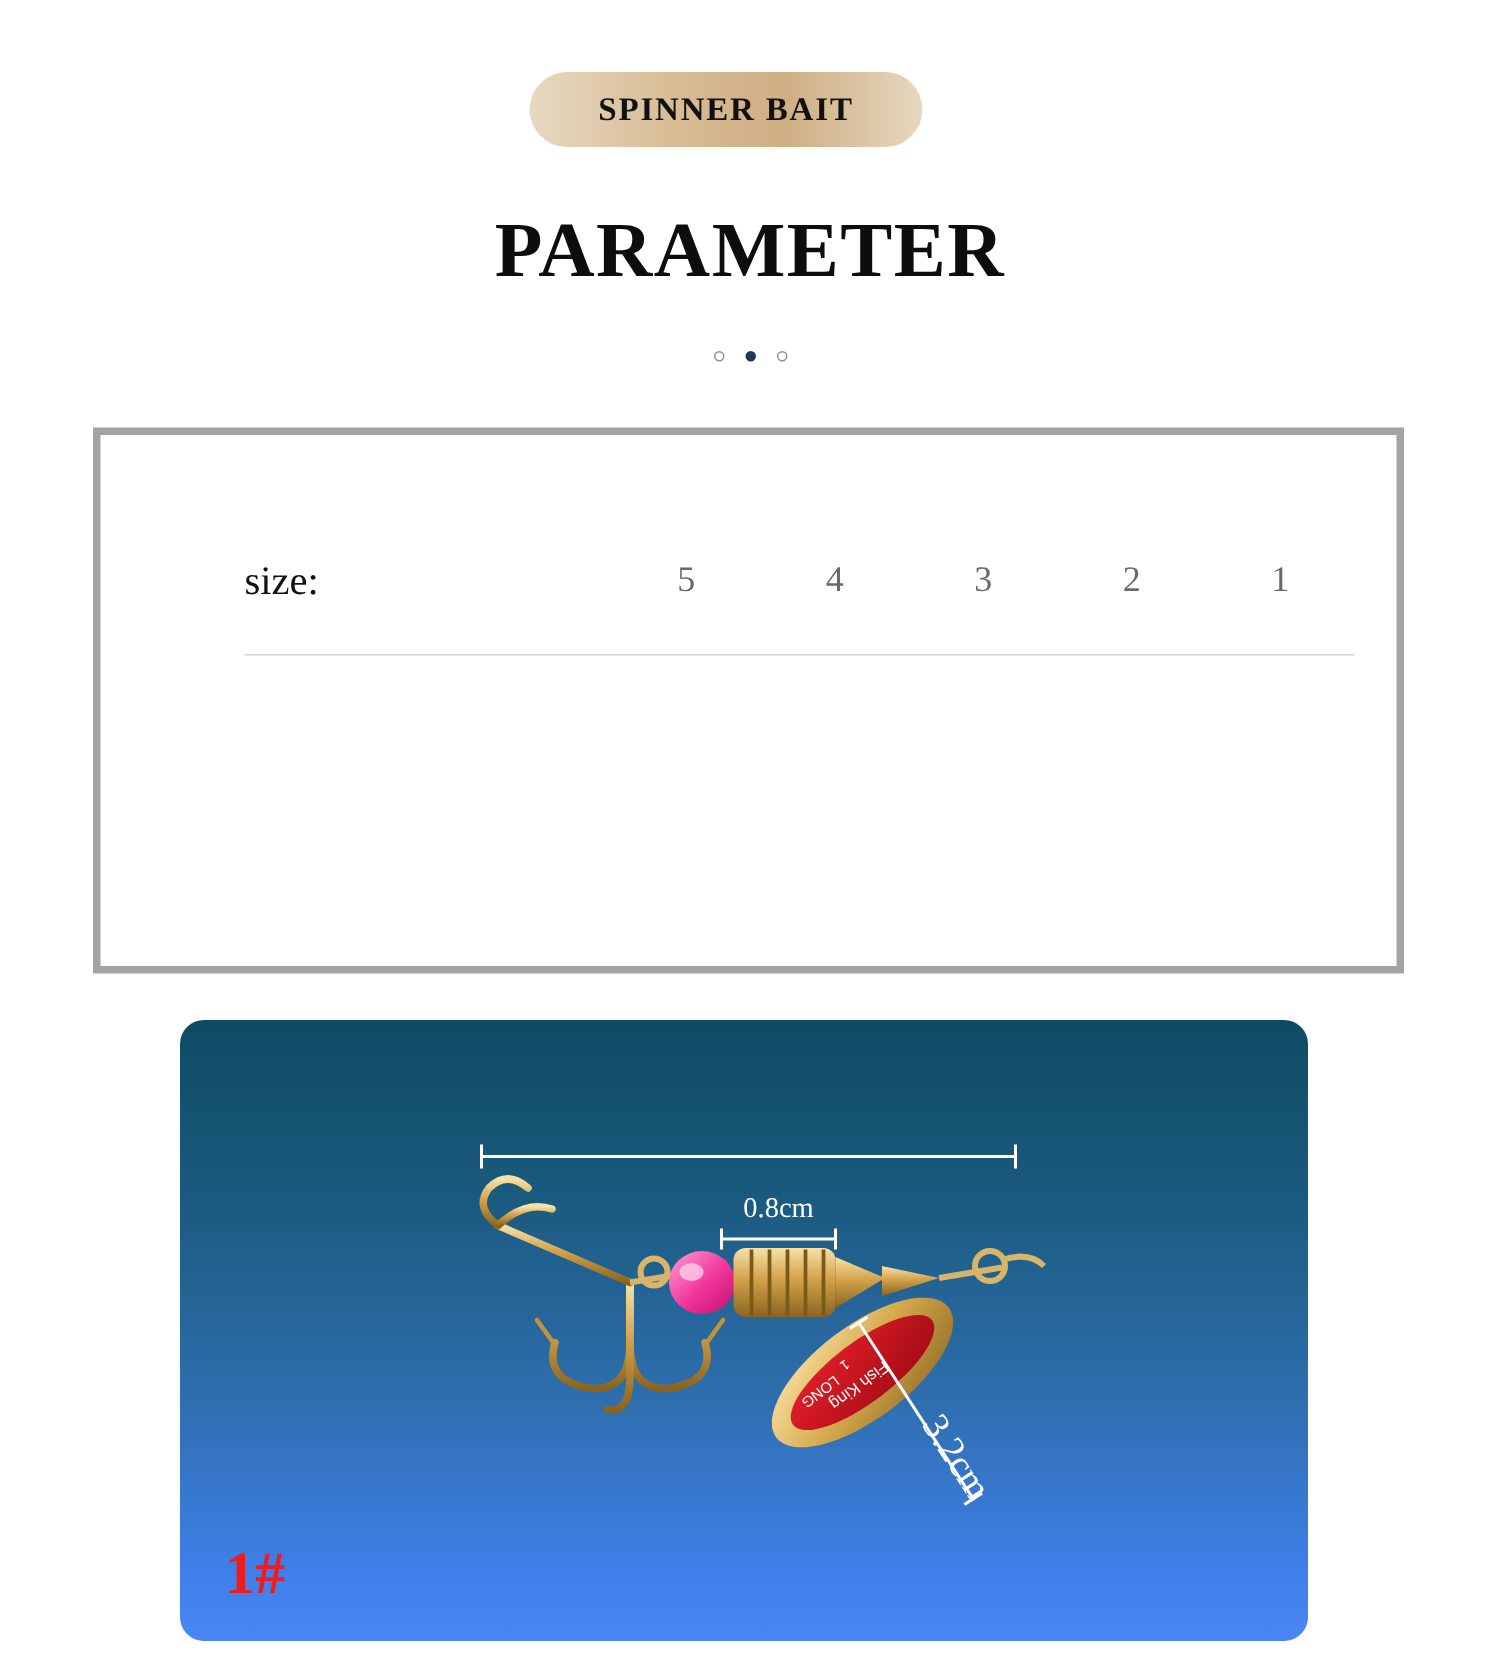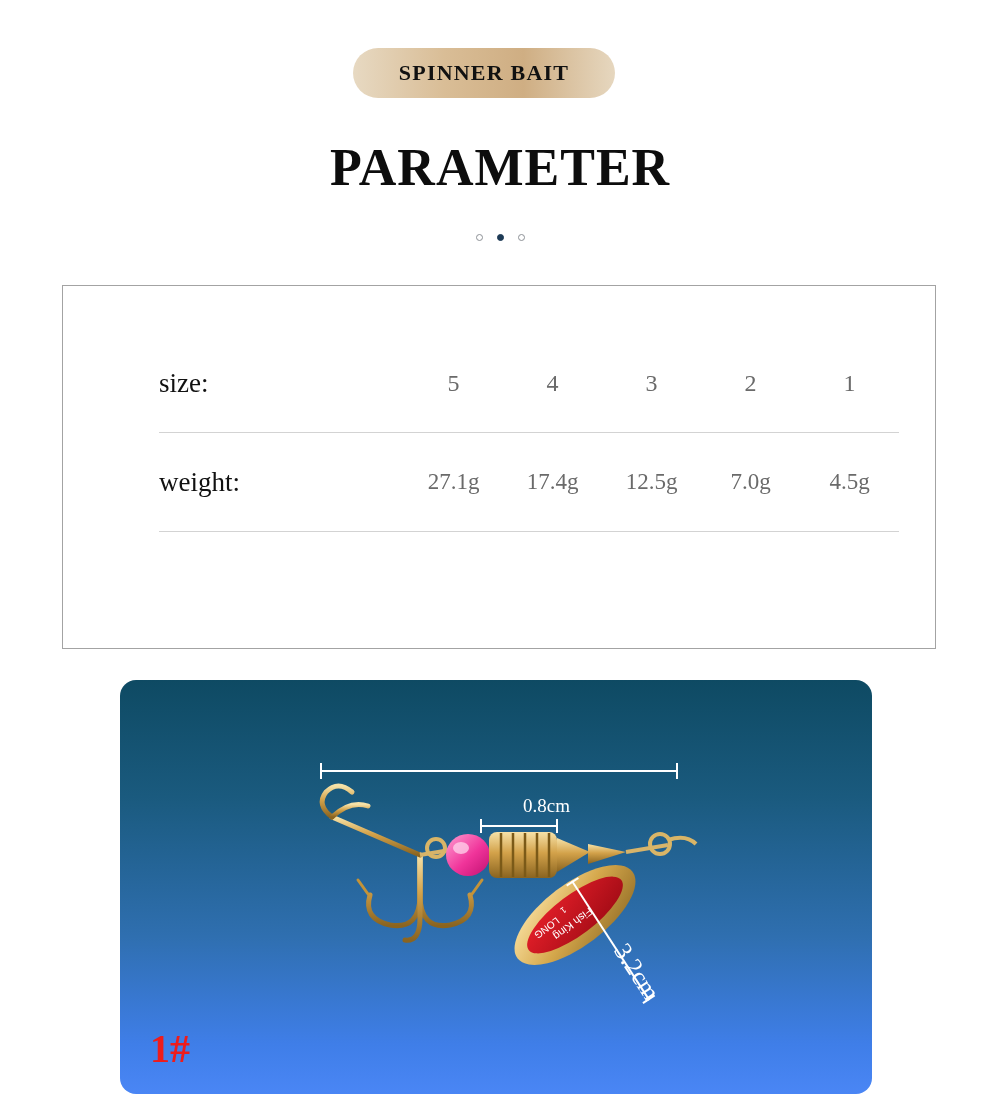--- a/index.html
+++ b/index.html
@@ -78,21 +78,21 @@
     border-color: #1d3a55;
   }
 
   
   .table-card {
     position: absolute;
     left: 62px;
     top: 285px;
     width: 874px;
     height: 364px;
-    border: 1px solid #a3a3a3;
+    border: 5px solid #a3a3a3;
     background: #fff;
     box-sizing: border-box;
   }
   table.params {
     position: absolute;
     left: 96px;
     top: 48px;
     width: 740px;
     border-collapse: collapse;
   }
@@ -188,21 +188,21 @@
     height: 14px;
     background: #fff;
   }
   .dim-s::before { left: 0; }
   .dim-s::after { right: 0; }
   .dim-s-label {
     position: absolute;
     left: 348px;
     top: 115px;
     width: 102px;
-    text-align: right;
+    text-align: center;
     color: #fff;
     font-size: 19px;
     font-family: "Liberation Serif", serif;
   }
 
   
   .dim-d {
     position: absolute;
     left: 452px;
     top: 200px;
@@ -253,28 +253,20 @@
 <div class="table-card">
   <table class="params">
     <tbody>
         <tr>
       <td class="rowlabel">size:</td>
       <td class="val size-val">5</td>
       <td class="val size-val">4</td>
       <td class="val size-val">3</td>
       <td class="val size-val">2</td>
       <td class="val size-val">1</td>
-    </tr>
-    <tr>
-      <td class="rowlabel">weight:</td>
-      <td class="val">27.1g</td>
-      <td class="val">17.4g</td>
-      <td class="val">12.5g</td>
-      <td class="val">7.0g</td>
-      <td class="val">4.5g</td>
     </tr>
   </tbody>
     </table>
 </div>
 
 <div class="photo">
 
   <svg class="lure" width="752" height="414" viewBox="0 0 752 414">
     <defs>
       <linearGradient id="goldg" x1="0" y1="0" x2="0" y2="1">

